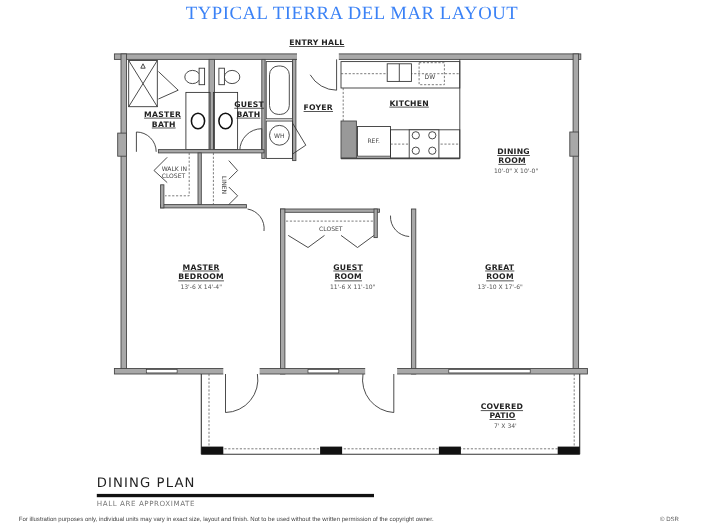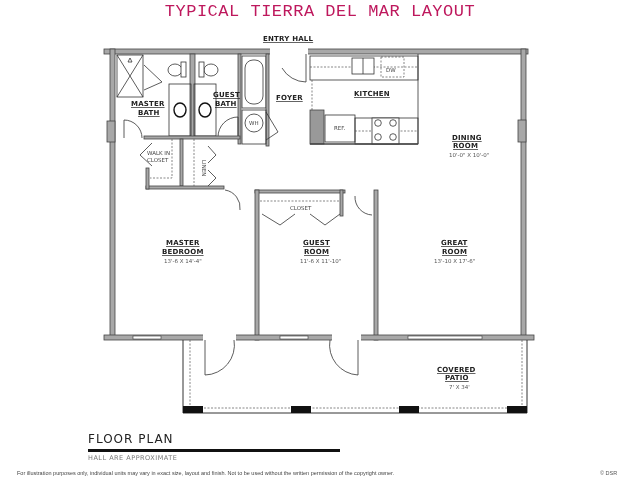--- a/index.html
+++ b/index.html
@@ -1,17 +1,17 @@
 <!DOCTYPE html>
 <html><head>
 <meta charset="utf-8">
 <style>
   html, body { margin: 0; padding: 0; background: #ffffff; }
   body { width: 640px; height: 480px; position: relative; overflow: hidden; font-family: "DejaVu Sans", sans-serif; }
-  .title { position: absolute; left: 0; top: 2px; width: 640px; text-align: center; font-family: Liberation Mono, monospace; font-size: 17px; letter-spacing: 0.5px; color: #be185d; }
+  .title { position: absolute; left: 0; top: 2px; width: 640px; text-align: center; font-family: Liberation Serif, serif; font-size: 17px; letter-spacing: 0.5px; color: #3b82f6; }
   svg.plan { position: absolute; left: 0; top: 0; }
   .lbl { font-family: "DejaVu Sans", sans-serif; font-size: 7px; font-weight: bold; fill: #222; text-decoration: underline; letter-spacing: 0.2px; }
   .dim { font-family: "DejaVu Sans", sans-serif; font-size: 5.5px; fill: #555; }
   .small { font-family: "DejaVu Sans", sans-serif; font-size: 5.5px; fill: #444; }
   .legend { position: absolute; left: 88px; top: 432px; }
   .legend-title { font-family: "DejaVu Sans", sans-serif; font-size: 12px; color: #222; letter-spacing: 1px; }
   .legend-bar { position: absolute; left: 88px; top: 449px; width: 252px; height: 3px; background: #111; }
   .legend-sub { position: absolute; left: 88px; top: 454px; font-family: "DejaVu Sans", sans-serif; font-size: 6.5px; color: #777; letter-spacing: 0.5px; }
   .disclaimer { position: absolute; left: 17px; top: 470px; font-family: "Liberation Sans", sans-serif; font-size: 5.5px; color: #444; white-space: nowrap; }
   .copyright { position: absolute; left: 600px; top: 470px; font-family: "Liberation Sans", sans-serif; font-size: 5.5px; color: #555; }
@@ -166,19 +166,19 @@
   <text class="lbl" x="441" y="245">GREAT</text>
   <text class="lbl" x="442" y="254">ROOM</text>
   <text class="dim" x="434" y="263">13'-10 X 17'-6"</text>
 
   <text class="lbl" x="437" y="372">COVERED</text>
   <text class="lbl" x="445" y="380">PATIO</text>
   <text class="dim" x="449" y="389">7' X 34'</text>
 </svg>
 
 <div class="legend">
-  <div class="legend-title">FLOOR PLAN</div>
+  <div class="legend-title">DINING PLAN</div>
 </div>
 <div class="legend-bar"></div>
 <div class="legend-sub">HALL ARE APPROXIMATE</div>
 
 <div class="disclaimer">For illustration purposes only, individual units may vary in exact size, layout and finish. Not to be used without the written permission of the copyright owner.</div>
 <div class="copyright">© DSR</div>
 
 </body></html>

